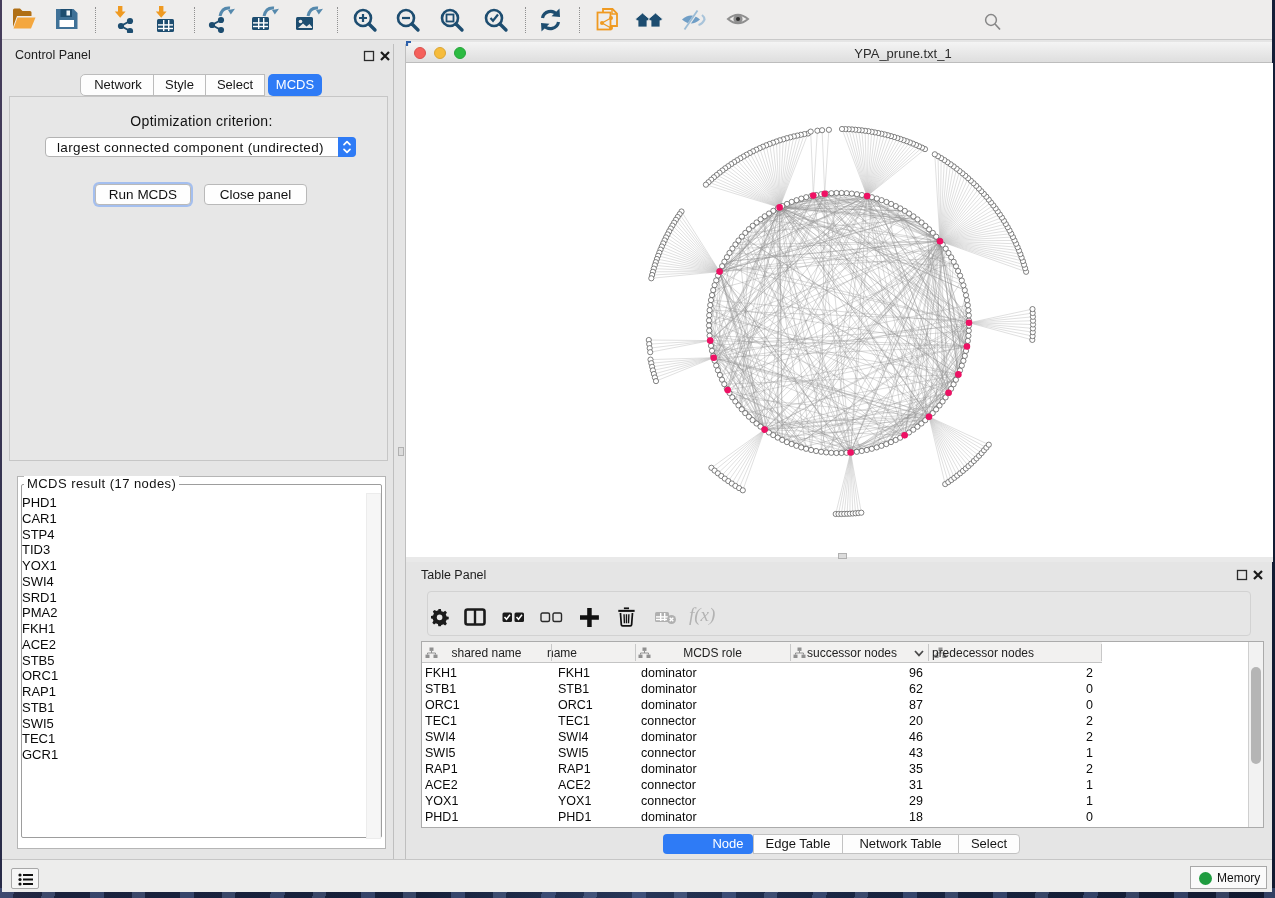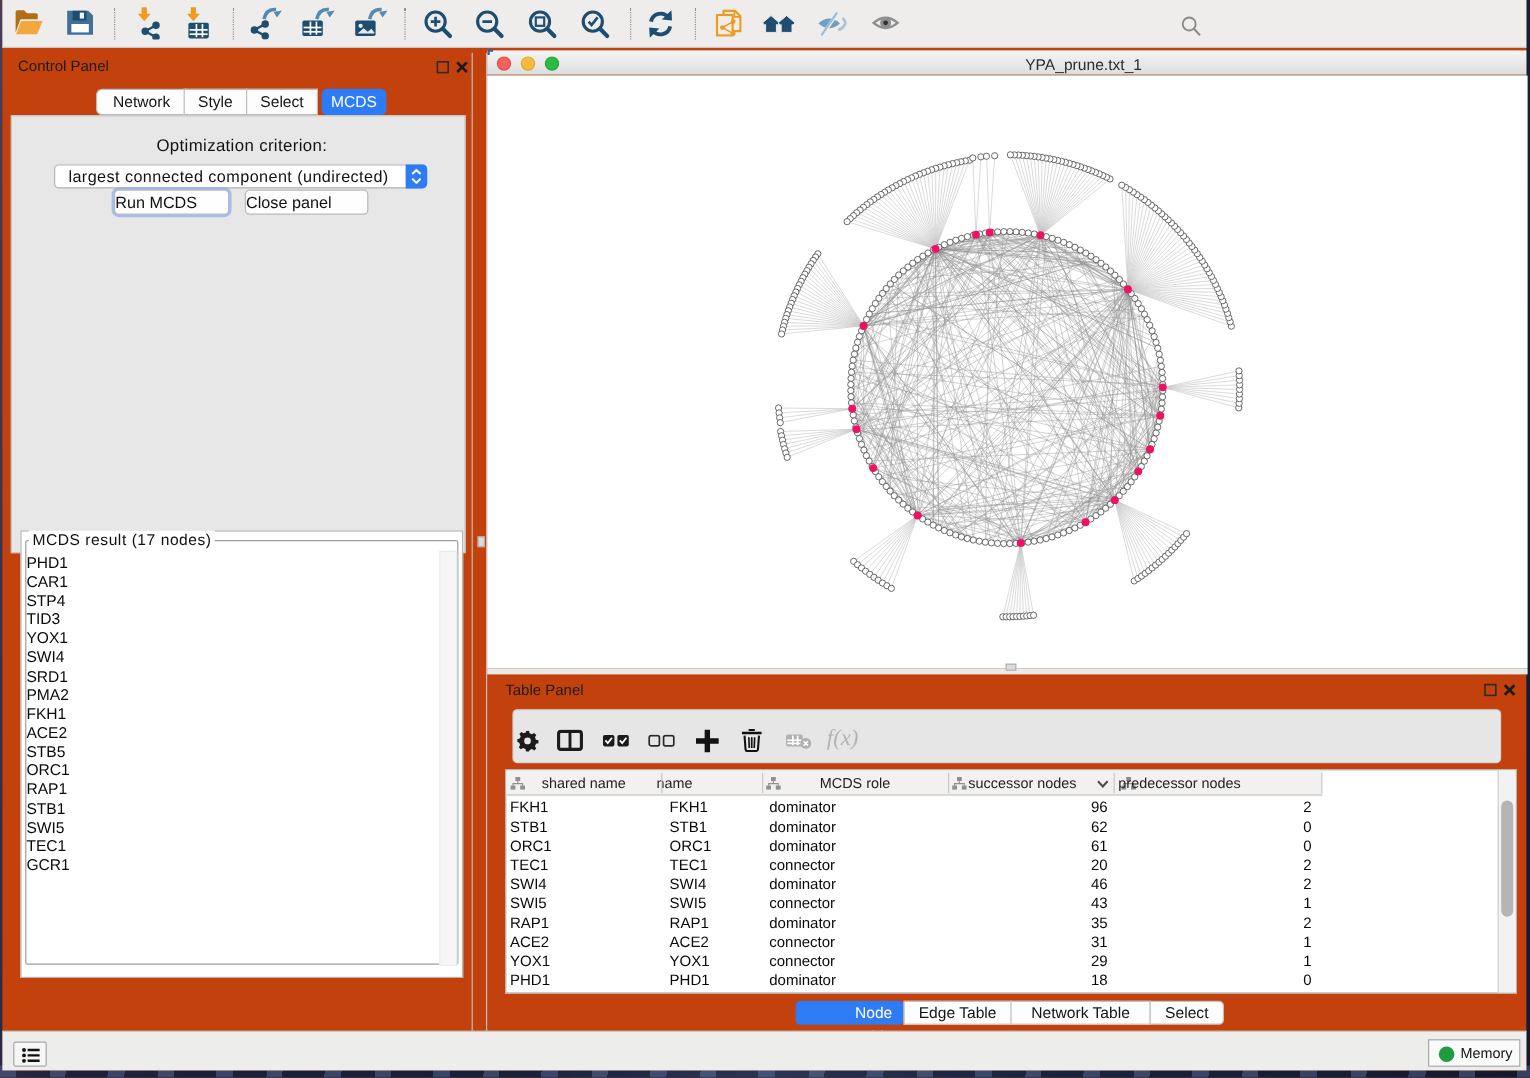--- a/index.html
+++ b/index.html
@@ -2,46 +2,46 @@
 <html><head>
 <meta charset="utf-8">
 <style>
 * { margin:0; padding:0; box-sizing:border-box; }
 html,body { width:1275px; height:898px; overflow:hidden; }
 body { font-family:"Liberation Sans", sans-serif; background:#141b2e; position:relative; }
 .abs { position:absolute; }
 #desk { left:0; top:0; width:1275px; height:898px;
   background:linear-gradient(100deg,#473e5c 0%,#1c2440 15%,#16213c 40%,#2a3a5e 55%,#1a2745 70%,#121a30 100%); }
 #desk::after { content:''; position:absolute; left:0; top:888px; width:1275px; height:10px; background:repeating-linear-gradient(95deg,rgba(90,110,160,0.45) 0 14px,rgba(20,28,52,0.1) 14px 42px,rgba(120,140,185,0.35) 42px 55px,rgba(15,22,42,0.15) 55px 90px); }
-#app { left:2px; top:0; width:1270px; height:892px; background:#c2410c; }
+#app { left:2px; top:0; width:1270px; height:892px; background:#e5e5e5; }
 
 
 #toolbar { left:0; top:0; width:1270px; height:40px; background:#eeedec; border-bottom:1px solid #c9c9c9; }
 .sep { position:absolute; top:7px; width:0; height:26px; border-left:1px dotted #909090; }
 .tbi { position:absolute; top:7px; }
 
 
 #cp-title { left:13px; top:48px; font-size:12.5px; color:#1d1d1d; }
 .wicons { position:absolute; top:50px; }
 #cp-tabs { left:78px; top:74px; height:22px; }
 .tabseg { position:absolute; top:0; height:22px; background:#fdfdfd; border:1px solid #bcbcbc;
   font-size:13px; color:#151515; text-align:center; line-height:20px; }
 #tab-mcds { position:absolute; top:0; height:22px; background:#2e7bf6; border-radius:5px;
   color:#fff; font-size:13px; text-align:center; line-height:22px; }
 #cp-pane { left:7px; top:96px; width:379px; height:365px; background:#e7e7e7; border:1px solid #c6c6c6; }
 #optlabel { left:0; top:113px; width:399px; text-align:center; font-size:14px; letter-spacing:0.3px; color:#111; }
 #dropdown { left:43px; top:137px; width:311px; height:20px; background:#fff; border:1px solid #b3b3b3; border-radius:4px; }
 #dropdown .txt { position:absolute; left:11px; top:2px; font-size:13.5px; letter-spacing:0.35px; color:#111; }
 #stepper { position:absolute; right:-1px; top:-1px; width:18px; height:20px; background:#2e7bf6; border-radius:0 4px 4px 0; }
-.btn { position:absolute; top:158px; height:21px; background:#fefefe; border:1px solid #b9b9b9; border-radius:4px;
-  font-size:13.5px; color:#111; text-align:left; line-height:19px; }
+.btn { position:absolute; top:184px; height:21px; background:#fefefe; border:1px solid #b9b9b9; border-radius:4px;
+  font-size:13.5px; color:#111; text-align:center; line-height:19px; }
 #btn-run { left:93px; width:96px; box-shadow:0 0 0 2px rgba(120,165,245,0.6); }
 #btn-close { left:202px; width:103px; }
 
-#listwrap { left:15px; top:442px; width:369px; height:373px; background:#fff; border:1px solid #b5b5b5; }
+#listwrap { left:15px; top:476px; width:369px; height:373px; background:#fff; border:1px solid #b5b5b5; }
 #fieldset { position:absolute; left:3px; top:7px; width:361px; height:354px; border:1px solid #9d9d9d; border-radius:2px; }
 #legend { position:absolute; left:6px; top:-1px; background:#fff; padding:0 3px; font-size:13px; letter-spacing:0.45px; color:#111; }
 #mlist { position:absolute; left:4px; top:18px; font-size:13px; color:#0a0a0a; line-height:15.75px; }
 #ltrack { position:absolute; right:4px; top:16px; width:15px; height:346px; background:#f6f6f6; border:1px solid #ececec; }
 
 
 #vdiv1 { left:391px; top:44px; width:1px; height:815px; background:#bfbfbf; }
 #vdiv2 { left:403px; top:44px; width:1px; height:815px; background:#bfbfbf; }
 #vhandle { left:396px; top:447px; width:6px; height:9px; background:#dcdcdc; border:1px solid #b1b1b1; }
 
@@ -723,21 +723,21 @@
         <span class="c1">STB1</span>
         <span class="c2">STB1</span>
         <span class="c3">dominator</span>
         <span class="c4">62</span>
         <span class="c5">0</span>
       </div>
       <div class="trow" style="left:0;top:55px;width:680px">
         <span class="c1">ORC1</span>
         <span class="c2">ORC1</span>
         <span class="c3">dominator</span>
-        <span class="c4">61</span>
+        <span class="c4">87</span>
         <span class="c5">0</span>
       </div>
       <div class="trow" style="left:0;top:71px;width:680px">
         <span class="c1">TEC1</span>
         <span class="c2">TEC1</span>
         <span class="c3">connector</span>
         <span class="c4">20</span>
         <span class="c5">2</span>
       </div>
       <div class="trow" style="left:0;top:87px;width:680px">

